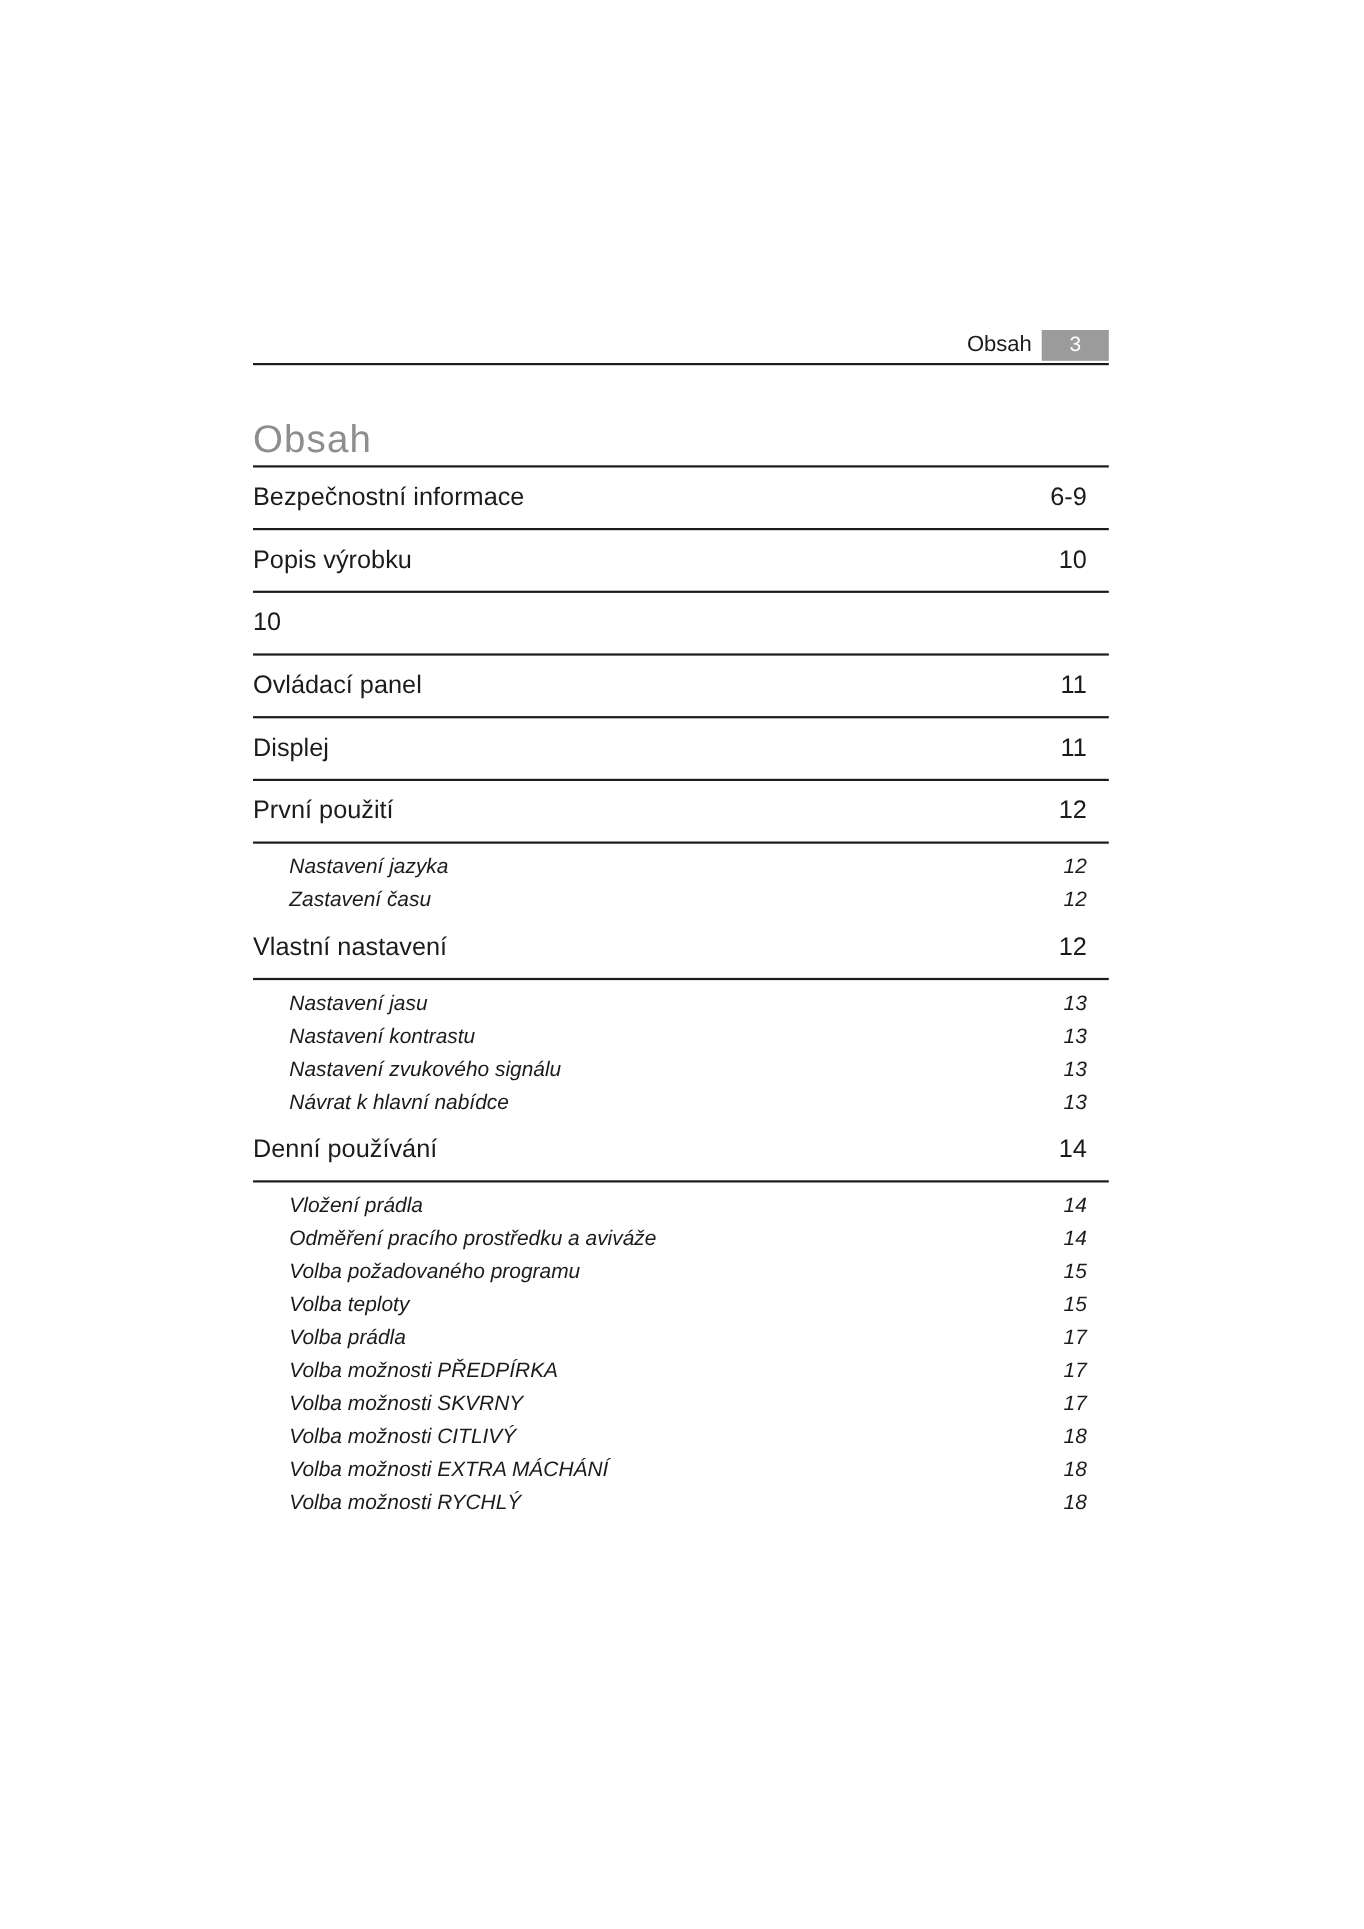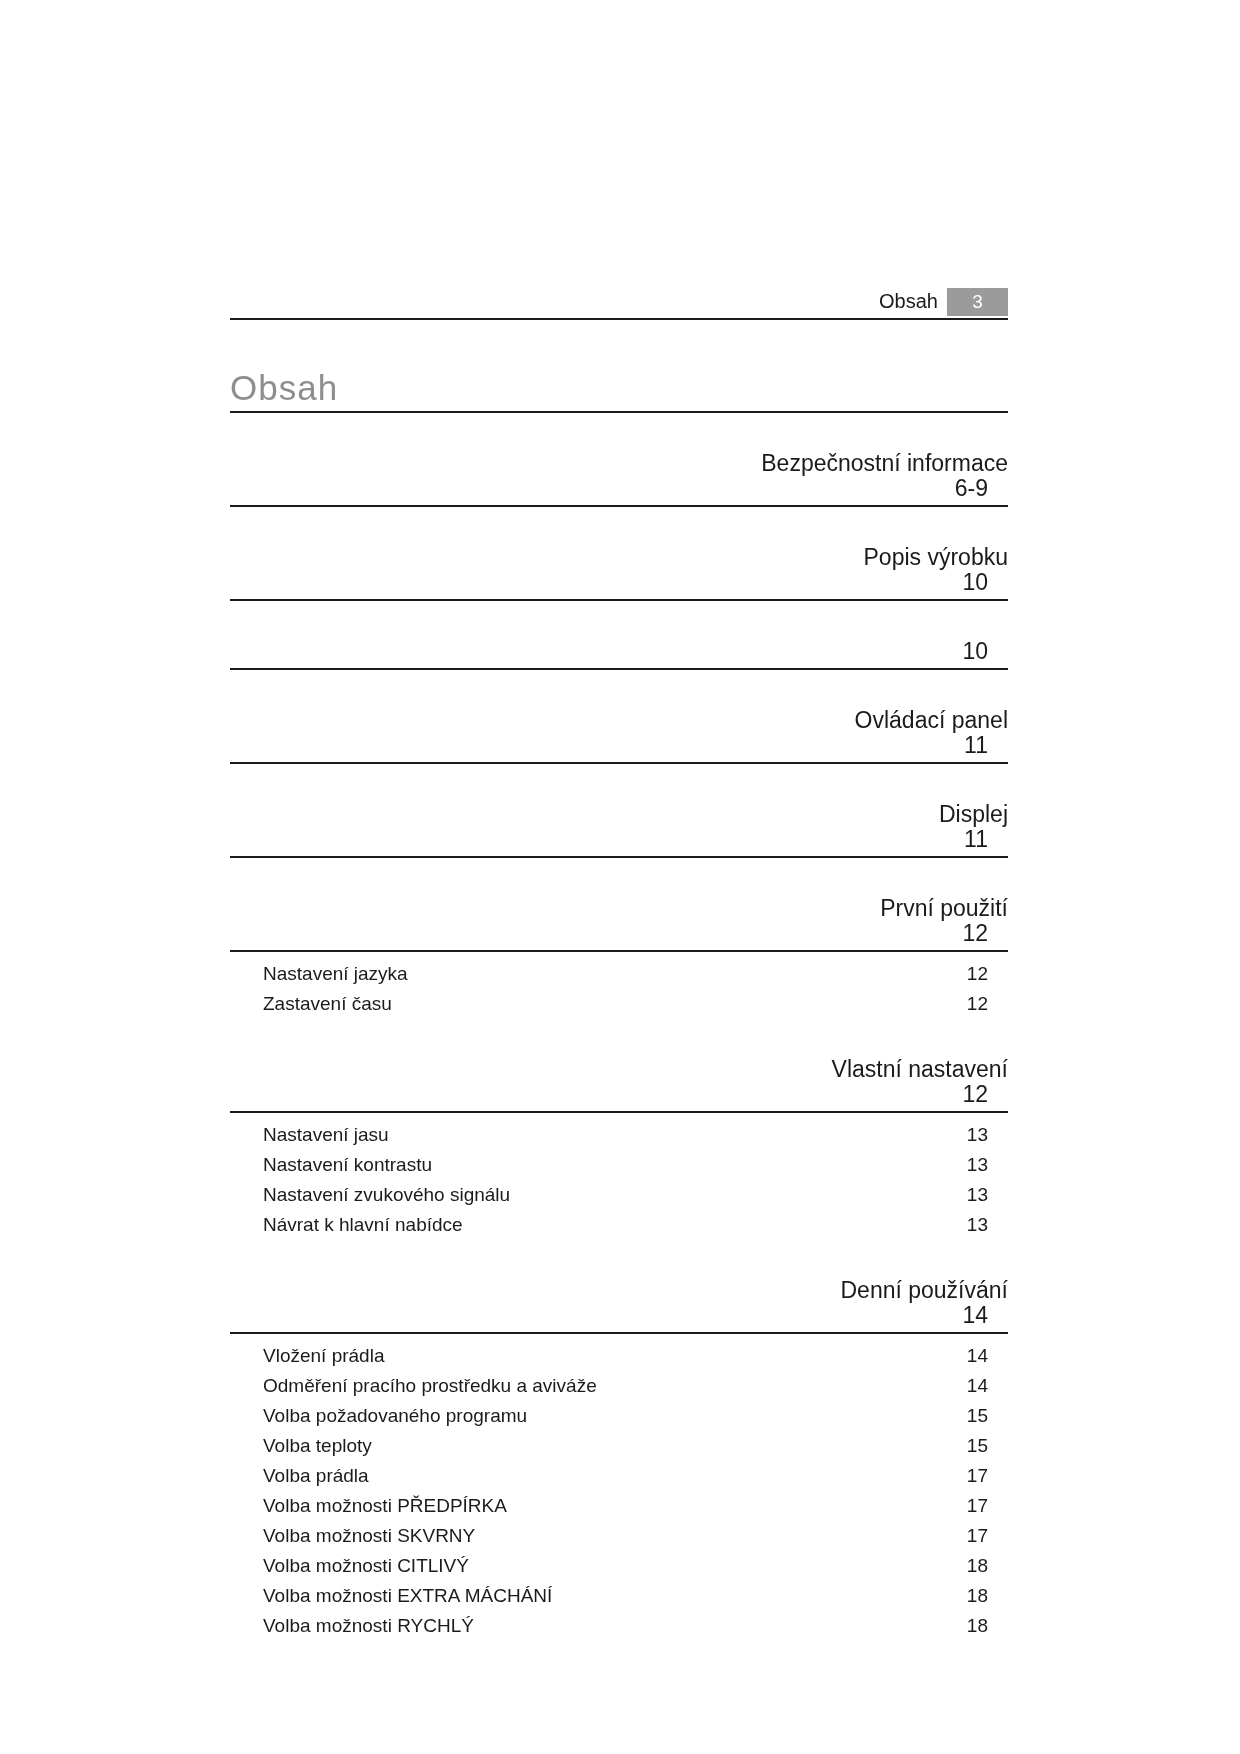--- a/index.html
+++ b/index.html
@@ -11,21 +11,21 @@
     width: 1240px;
     height: 1754px;
     position: relative;
     font-family: "Liberation Sans", sans-serif;
     color: #1b1b1b;
     overflow: hidden;
   }
   .content {
     position: absolute;
     left: 230px;
-    top: 288px;
+    top: 300px;
     width: 778px;
   }
   
   .header-row {
     display: flex;
     justify-content: flex-end;
     align-items: flex-end;
     border-bottom: 2px solid #1b1b1b;
     padding-bottom: 2px;
   }
@@ -61,33 +61,33 @@
     line-height: 1;
     color: var(--muted, #8e8e8e);
     padding-bottom: 10px;
     border-bottom: 2px solid #1b1b1b;
   }
   
   .major-row {
     display: flex;
     justify-content: space-between;
     align-items: flex-end;
-    margin-top: 38px;
+    margin-top: 14px;
     font-size: 23px;
     line-height: 25px;
-    padding-bottom: 4px;
-    border-bottom: 2px solid #1b1b1b;
-    flex-direction: column;
+    padding-bottom: 16px;
+    border-bottom: 2px solid #1b1b1b;
   }
   .major-page {
     padding-right: 20px;
     white-space: nowrap;
   }
   .sub-list {
     margin: 7px 0 4px 0;
+    font-style: italic;
   }
   .sub-row {
     display: flex;
     justify-content: space-between;
     align-items: baseline;
     font-size: 19px;
     line-height: 30px;
     padding-left: 33px;
   }
   .sub-page {

